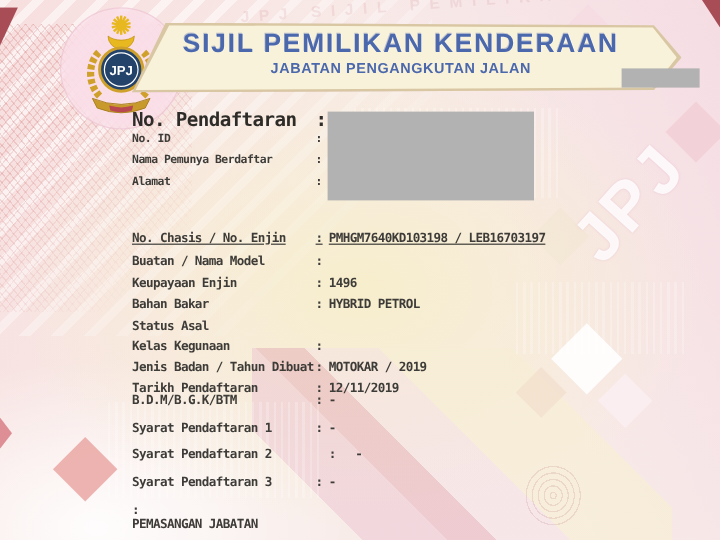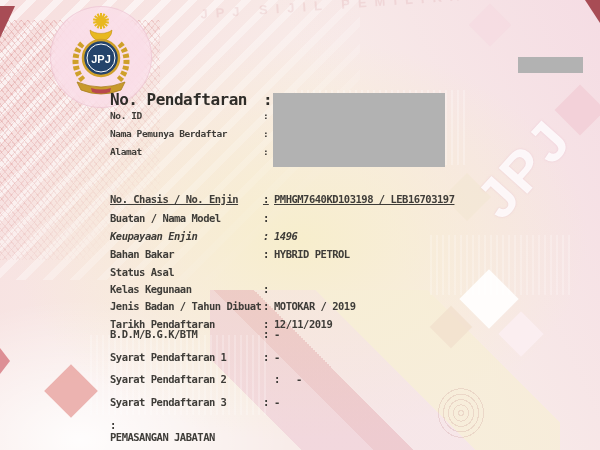--- a/index.html
+++ b/index.html
@@ -133,41 +133,49 @@
 
       <circle cx="40" cy="48" r="18" fill="#24436b" stroke="#cfa02a" stroke-width="2.5"></circle>
       <circle cx="40" cy="48" r="14" fill="none" stroke="#ffffff" stroke-width="1"></circle>
       <text x="40" y="52.5" text-anchor="middle" font-family="Liberation Sans, sans-serif" font-weight="bold" font-size="11" fill="#ffffff">JPJ</text>
 
       <path d="M16 72 Q40 82 64 72 L60 80 Q40 88 20 80 Z" fill="#c89a2c" stroke="#a87d1d" stroke-width="0.8"></path>
       <path d="M30 78 Q40 81 50 78 L49 82 Q40 85 31 82 Z" fill="#b8474f"></path>
     </svg>
   </div>
 
+  <div class="banner">
+    <div class="outer"></div>
+    <div class="inner"></div>
+    <div class="txt">
+      <div class="title">SIJIL PEMILIKAN KENDERAAN</div>
+      <div class="subtitle">JABATAN PENGANGKUTAN JALAN</div>
+    </div>
+  </div>
 
   <div class="row r-big" style="top:90px;">
     <span class="lbl">No. Pendaftaran</span><span class="sep">:</span><span class="val"></span>
   </div>
   <div class="row r-small" style="top:110px;">
     <span class="lbl">No. ID</span><span class="sep">:</span><span class="val"></span>
   </div>
   <div class="row r-small" style="top:128px;">
     <span class="lbl">Nama Pemunya Berdaftar</span><span class="sep">:</span><span class="val"></span>
   </div>
   <div class="row r-small" style="top:146px;">
     <span class="lbl">Alamat</span><span class="sep">:</span><span class="val"></span>
   </div>
 
   <div class="row" style="top:193px;text-decoration:underline;">
     <span class="lbl">No. Chasis / No. Enjin</span><span class="sep">:</span><span class="val">PMHGM7640KD103198 / LEB16703197</span>
   </div>
   <div class="row" style="top:212px;">
     <span class="lbl">Buatan / Nama Model</span><span class="sep">:</span>
   </div>
-  <div class="row" style="top:230px;font-style:italic;">
+  <div class="row" style="top:230px;">
     <span class="lbl">Keupayaan Enjin</span><span class="sep">:</span><span class="val">1496</span>
   </div>
   <div class="row" style="top:248px;">
     <span class="lbl">Bahan Bakar</span><span class="sep">:</span><span class="val">HYBRID PETROL</span>
   </div>
   <div class="row" style="top:266px;flex-direction:column;">
     <span class="lbl">Status Asal</span><span class="sep">:</span><span class="val">PEMASANGAN JABATAN</span>
   </div>
   <div class="row" style="top:283px;">
     <span class="lbl">Kelas Kegunaan</span><span class="sep">:</span>

